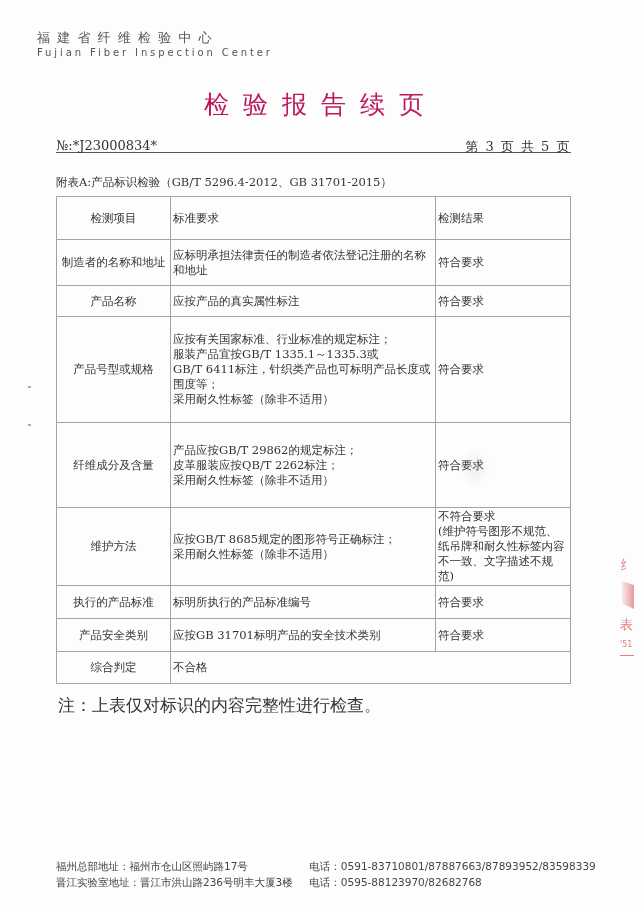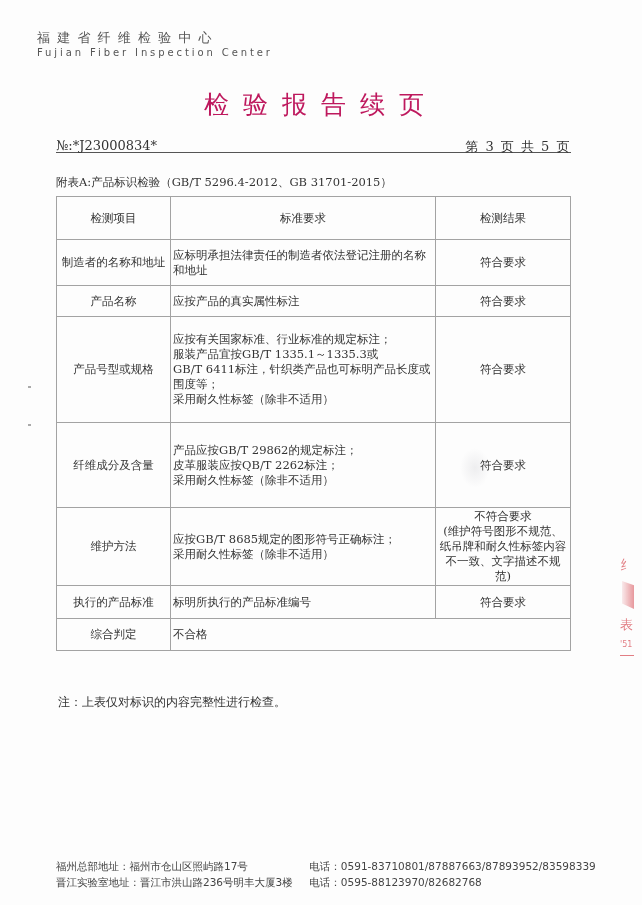--- a/index.html
+++ b/index.html
@@ -29,23 +29,23 @@
   table.main {
     position:absolute; left:56px; top:196px; width:515px;
     border-collapse:collapse; font-size:11.5px; color:#333;
     border:1.6px solid #5a6466;
   }
   table.main td {
     border:1px solid #a3a3a3; padding:0 2px; vertical-align:middle; line-height:15px;
   }
   td.c1 { width:109px; text-align:center; }
   td.c2 { width:260px; text-align:left; }
-  td.c3 { text-align:center; }
+  td.c3 { text-align:left; }
   td.c23 { text-align:left; }
-  .note { position:absolute; left:58px; top:694px; font-size:12px; color:#333; }
+  .note { position:absolute; left:58px; top:694px; font-size:17px; color:#333; }
   .footer {
     position:absolute; left:56px; top:858px; font-size:10.5px; color:#444;
     font-family:"DejaVu Sans","Liberation Sans",sans-serif; line-height:16px;
   }
   .footer .addr { display:inline-block; width:250px; }
   .stamp {
     position:absolute; left:620px; top:555px; width:20px; color:#d9545c;
     font-size:13px; line-height:20px; font-family:"DejaVu Sans",sans-serif; opacity:.75;
   }
   .stamp .blob { width:12px; height:28px; margin:6px 0 6px 2px; background:linear-gradient(90deg,rgba(217,84,92,0.15),rgba(217,84,92,0.8)); clip-path:polygon(0 0,100% 15%,100% 100%,0 80%); }
@@ -67,21 +67,21 @@
   <span class="report-no">№:*J23000834*</span>
   <span class="page-info">第 3 页 共 5 页</span>
 </div>
 
 <div class="appendix">附表A:产品标识检验（GB/T 5296.4-2012、GB 31701-2015）</div>
 
 <table class="main">
   <tbody>
       <tr style="height:43px">
     <td class="c1">检测项目</td>
-    <td class="c2" style="text-align:center">标准要求</td>
+    <td class="c2" style="">标准要求</td>
     <td class="c3">检测结果</td>
   </tr>
   <tr style="height:46px">
     <td class="c1">制造者的名称和地址</td>
     <td class="c2">应标明承担法律责任的制造者依法登记注册的名称和地址</td>
     <td class="c3">符合要求</td>
   </tr>
   <tr style="height:31px">
     <td class="c1">产品名称</td>
     <td class="c2">应按产品的真实属性标注</td>
@@ -115,20 +115,25 @@
     <td class="c3">
       <div>不符合要求</div>
       <div>(维护符号图形不规范、纸吊牌和耐久性标签内容不一致、文字描述不规范)</div>
     </td>
   </tr>
   <tr style="height:33px">
     <td class="c1">执行的产品标准</td>
     <td class="c2">标明所执行的产品标准编号</td>
     <td class="c3">符合要求</td>
   </tr>
+  <tr style="height:33px">
+    <td class="c1">产品安全类别</td>
+    <td class="c2">应按GB 31701标明产品的安全技术类别</td>
+    <td class="c3">符合要求</td>
+  </tr>
   <tr style="height:32px">
     <td class="c1">综合判定</td>
     <td class="c23" colspan="2">不合格</td>
   </tr>
 </tbody>
   </table>
 
 <div class="smudge"></div>
 
 <div class="note">注：上表仅对标识的内容完整性进行检查。</div>

